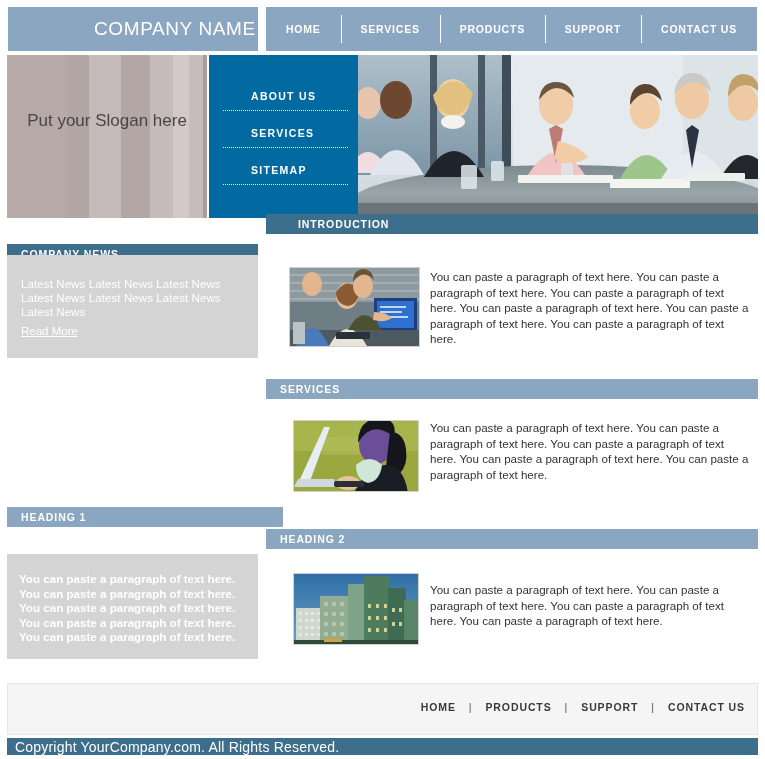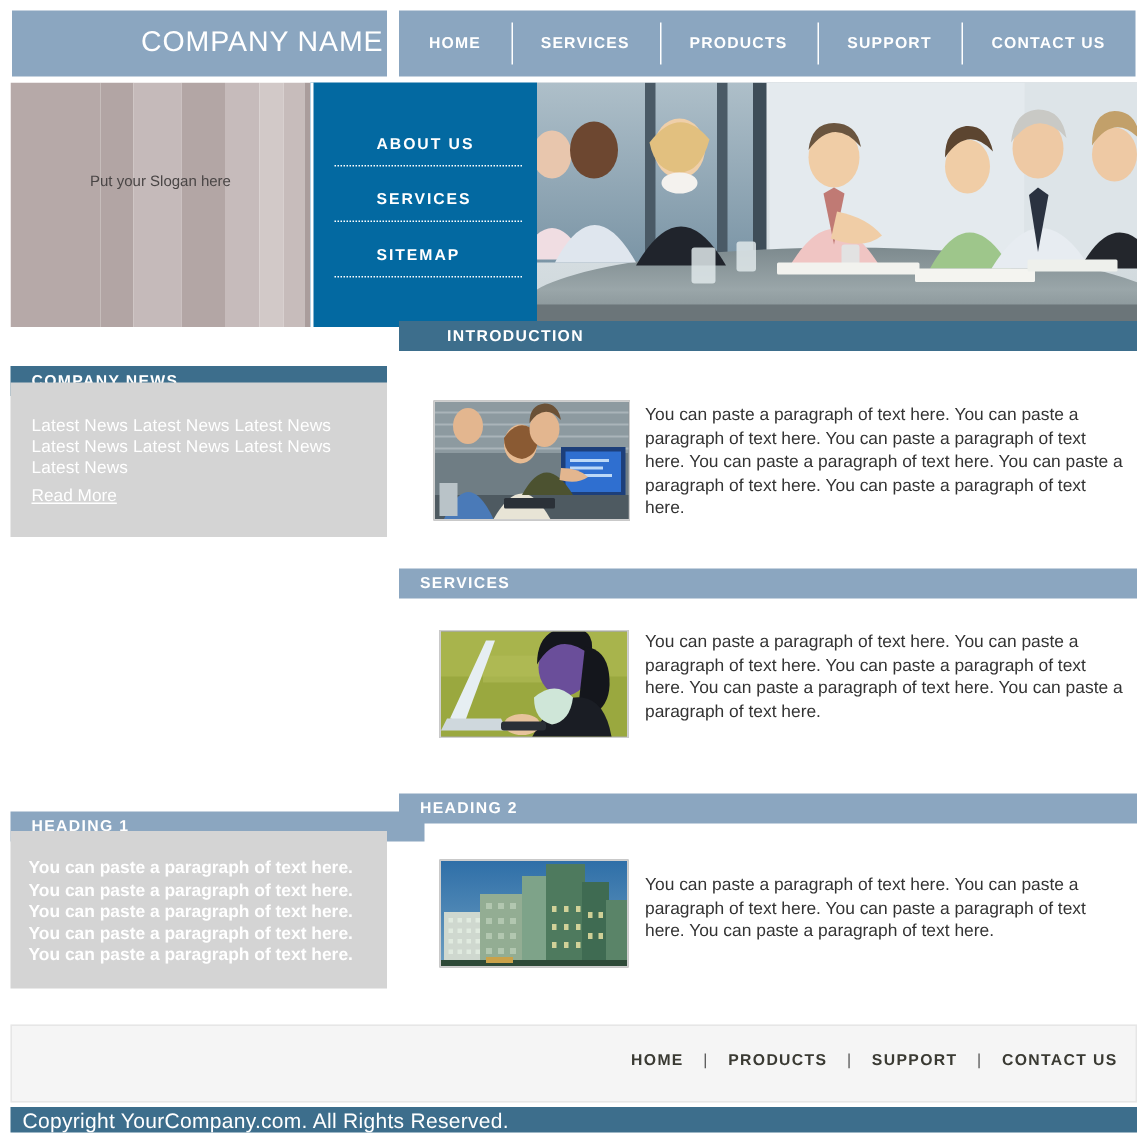--- a/index.html
+++ b/index.html
@@ -84,21 +84,21 @@
   }
   .stripe { position: absolute; top: 0; height: 163px; }
   .slogan-text {
     position: absolute;
     left: 0; top: 0;
     width: 200px; height: 132px;
     display: flex;
     align-items: center;
     justify-content: center;
     color: #4a4646;
-    font-size: 10px;
+    font-size: 17px;
     white-space: nowrap;
     z-index: 3;
   }
   .links-panel {
     position: absolute;
     left: 207px; top: 0;
     width: 151px; height: 163px;
     background: #0369a1;
     border-left: 2px solid #ffffff;
   }
@@ -363,21 +363,21 @@
       </svg>
     </div>
   </div>
 
   <div class="sec-head head-dark" style="left:7px; top:244px; width:251px;">COMPANY NEWS</div>
   <div class="panel-gray" style="left:7px; top:255px; width:251px; height:103px;"></div>
   <div class="news-text" style="left:21px; top:277px; width:223px;">Latest News  Latest News  Latest News  Latest News  Latest News Latest News Latest News</div>
   <div class="read-more" style="left:21px; top:325px;">Read More</div>
 
 
-  <div class="sec-head head-light" style="left:7px; top:541px; width:276px;">HEADING 1</div>
+  <div class="sec-head head-light" style="left:7px; top:507px; width:276px;">HEADING 1</div>
   <div class="panel-gray" style="left:7px; top:554px; width:251px; height:105px;"></div>
   <div class="panel-text" style="left:19px; top:572px; width:228px;">You can paste a paragraph of text here. You can paste a paragraph of text here. You can paste a paragraph of text here. You can paste a paragraph of text here. You can paste a paragraph of text here.</div>
 
   <div class="sec-head head-dark" style="left:266px; top:214px; width:492px;padding-left:32px;">INTRODUCTION</div>
   <div class="thumb" style="left:289px; top:267px; width:131px; height:80px;">
     <svg width="131" height="80" viewBox="0 0 131 80" preserveAspectRatio="none">
       <rect width="131" height="80" fill="#6f7d84"></rect>
       <rect x="0" y="0" width="131" height="34" fill="#8d9aa0"></rect>
       <g stroke="#aab4b9" stroke-width="1.4">
         <line x1="0" y1="7" x2="131" y2="7"></line>

